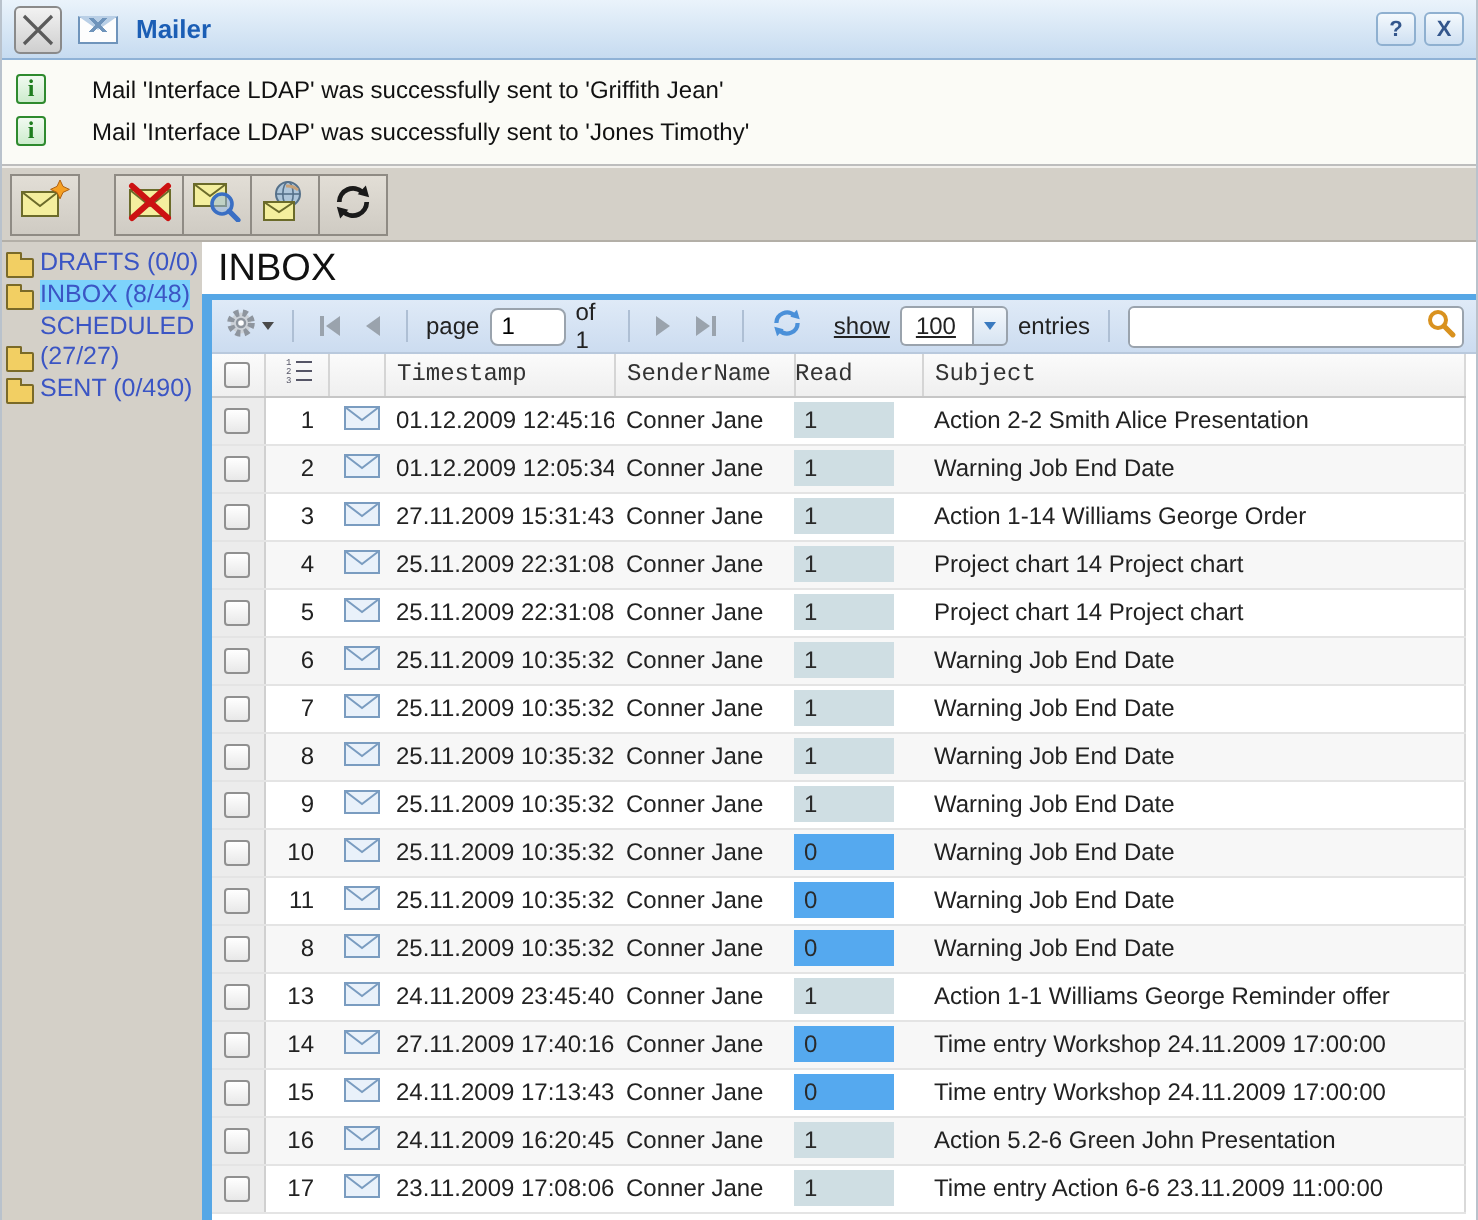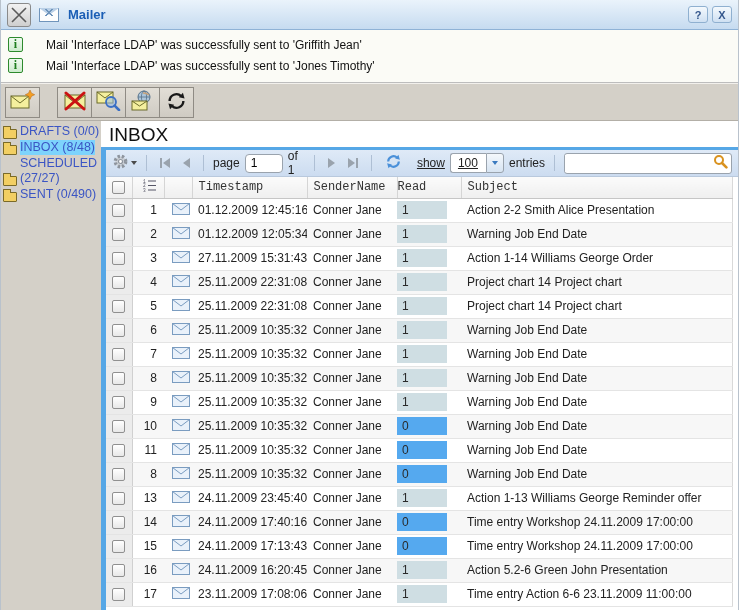--- a/index.html
+++ b/index.html
@@ -524,34 +524,34 @@
           <rect x="0.5" y="0.5" width="17" height="11" fill="#e9f1fa" stroke="#7a9cc0"></rect>
           <path d="M0.5 0.5 L9 7 L17.5 0.5" fill="none" stroke="#7a9cc0"></path>
         </svg>
       </span>
     </td>
     <td class="c-ts">24.11.2009 23:45:40</td>
     <td class="c-sender">Conner Jane</td>
     <td class="c-read">
                   <span class="read-badge read-1">1</span>
                 </td>
-    <td class="c-subject">Action 1-13 Williams George Reminder offer</td>
+    <td class="c-subject">Action 1-1 Williams George Reminder offer</td>
   </tr>
               <tr class="stripe">
     <td class="c-check"><span class="checkbox"></span></td>
     <td class="c-num">14</td>
     <td class="c-ico">
       <span>
         <svg width="18" height="12" viewBox="0 0 18 12">
           <rect x="0.5" y="0.5" width="17" height="11" fill="#e9f1fa" stroke="#7a9cc0"></rect>
           <path d="M0.5 0.5 L9 7 L17.5 0.5" fill="none" stroke="#7a9cc0"></path>
         </svg>
       </span>
     </td>
-    <td class="c-ts">24.11.2009 17:40:16</td>
+    <td class="c-ts">27.11.2009 17:40:16</td>
     <td class="c-sender">Conner Jane</td>
     <td class="c-read">
                   <span class="read-badge read-0">0</span>
                 </td>
     <td class="c-subject">Time entry Workshop 24.11.2009 17:00:00</td>
   </tr>
               <tr>
     <td class="c-check"><span class="checkbox"></span></td>
     <td class="c-num">15</td>
     <td class="c-ico">

